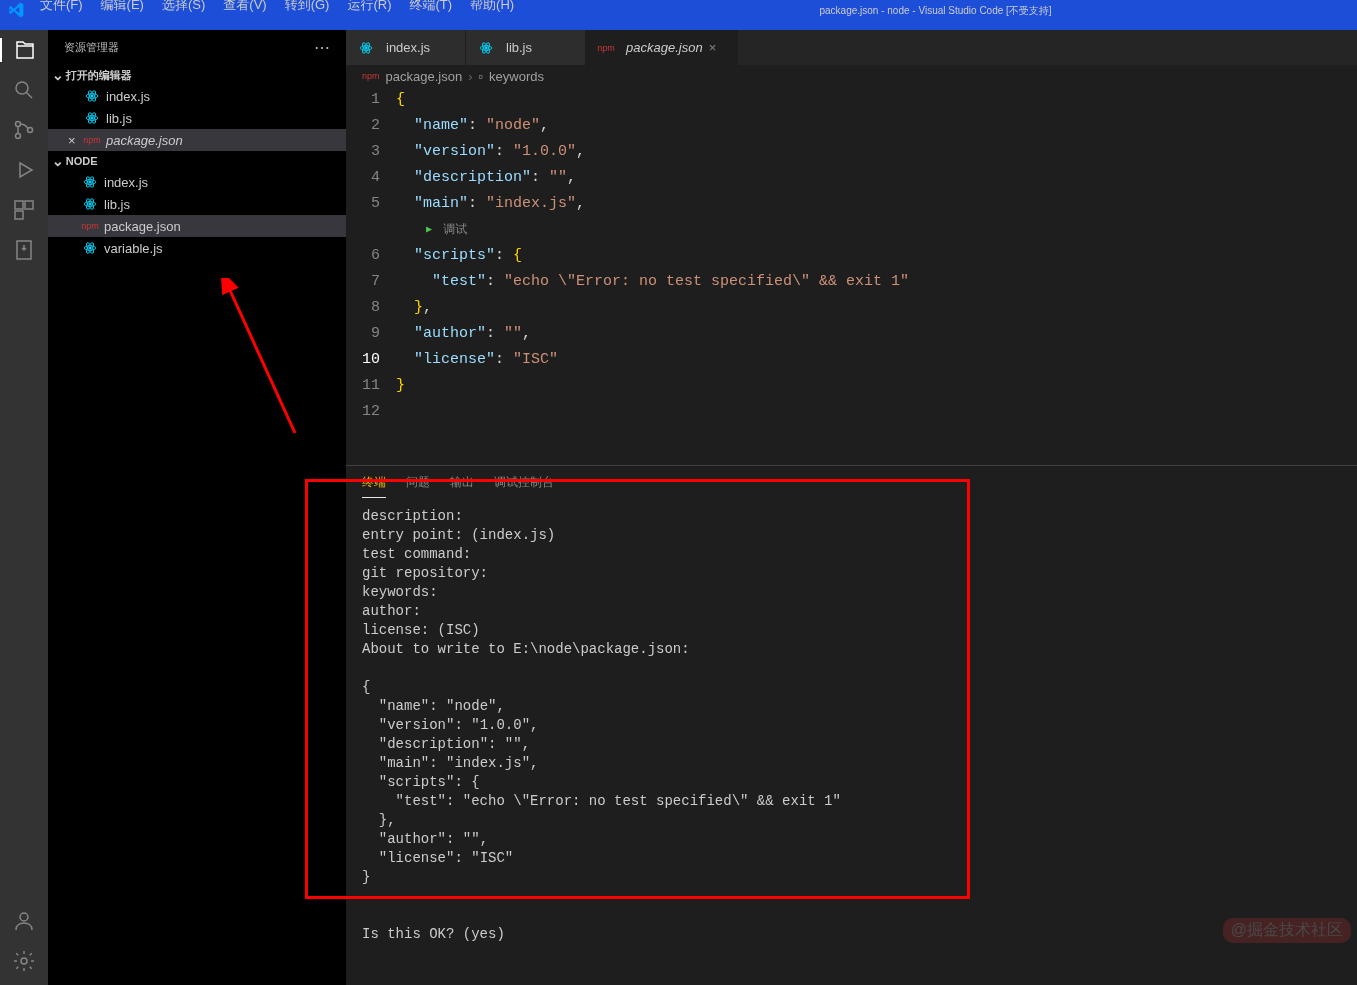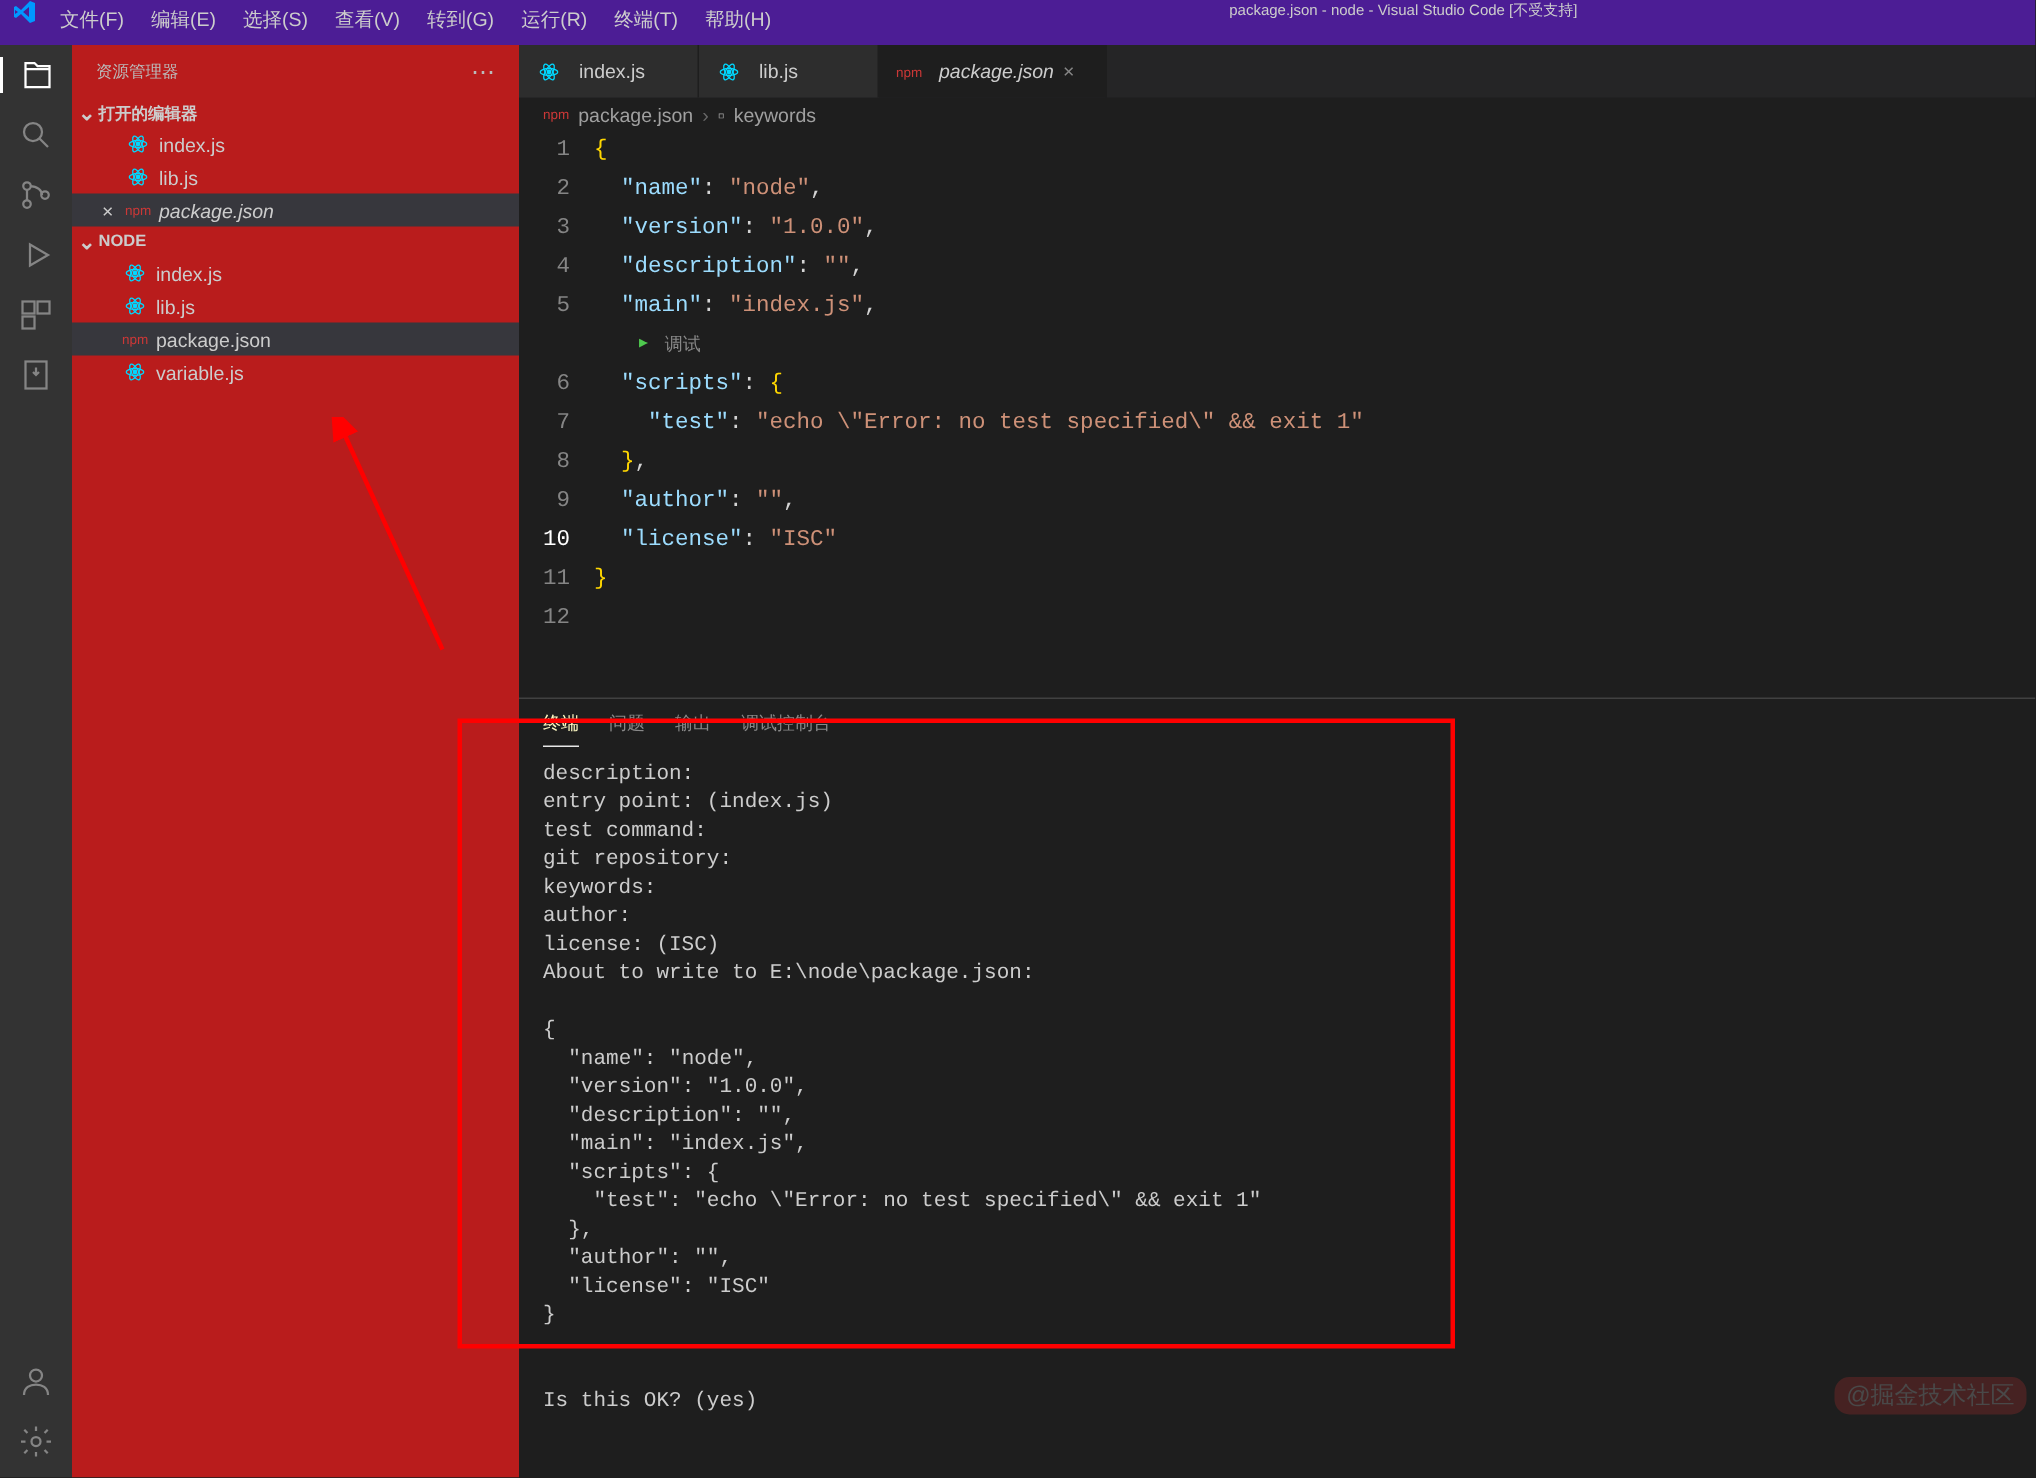--- a/index.html
+++ b/index.html
@@ -1,27 +1,27 @@
 <!DOCTYPE html>
 <html><head>
 <meta charset="utf-8">
 <style>
 * { margin:0; padding:0; box-sizing:border-box; }
 body { font-family:"Segoe UI",-apple-system,sans-serif; background:#1e1e1e; color:#cccccc; width:1357px; height:985px; overflow:hidden; font-size:13px; }
-.title-bar { height:30px; background:#4c1d95; display:flex; align-items:flex-start; padding:0 8px; }
+.title-bar { height:30px; background:#1d4ed8; display:flex; align-items:flex-end; padding:12px 8px; }
 .logo { width:16px; height:16px; margin-right:8px; }
 .menu-bar { display:flex; gap:2px; }
 .menu-item { padding:4px 8px; cursor:pointer; border-radius:4px; }
 .title-center { flex:1; text-align:center; color:#cccccc; font-size:10px; }
 .main { display:flex; height:calc(100% - 30px); }
 .activity-bar { width:48px; background:#333333; display:flex; flex-direction:column; align-items:center; padding-top:8px; gap:16px; }
 .activity-icon { width:24px; height:24px; display:flex; align-items:center; justify-content:center; color:#858585; cursor:pointer; }
 .activity-icon.active { color:#ffffff; border-left:2px solid #fff; width:48px; }
 .activity-bottom { margin-top:auto; margin-bottom:12px; display:flex; flex-direction:column; gap:16px; align-items:center; }
-.sidebar { width:298px; background:#b91c1c; display:flex; flex-direction:column; }
+.sidebar { width:298px; background:#000000; display:flex; flex-direction:column; }
 .sidebar-header { height:35px; display:flex; align-items:center; padding:0 16px; justify-content:space-between; color:#bbbbbb; font-size:11px; }
 .sidebar-section { display:flex; flex-direction:column; }
 .section-header { display:flex; align-items:center; padding:2px 4px; font-size:11px; font-weight:bold; color:#cccccc; cursor:pointer; }
 .chev { margin-right:2px; font-size:14px; }
 .file-item { display:flex; align-items:center; padding:2px 0 2px 28px; cursor:pointer; height:22px; }
 .file-item.active { background:#37373d; }
 .file-item.nested { padding-left:34px; }
 .file-item.open-editor { padding-left:20px; }
 .close-x { width:16px; opacity:0; }
 .file-item.open-editor.active .close-x { opacity:1; }
@@ -43,21 +43,21 @@
 .code { flex:1; white-space:pre; position:relative; }
 .br { color:#ffd700; }
 .key { color:#9cdcfe; }
 .str { color:#ce9178; }
 .pun { color:#d4d4d4; }
 .debug-lens { color:#888; font-size:12px; padding-left:30px; display:flex; align-items:center; gap:4px; }
 .debug-lens .play { color:#4ec94e; font-size:10px; }
 .panel { height:520px; border-top:1px solid #414141; display:flex; flex-direction:column; }
 .panel-tabs { height:33px; display:flex; gap:20px; padding:0 16px; align-items:center; font-size:12px; color:#888; }
 .panel-tab { padding:6px 0; cursor:pointer; }
-.panel-tab.active { color:#fef9c3; border-bottom:1px solid #e7e7e7; }
+.panel-tab.active { color:#eab308; border-bottom:1px solid #e7e7e7; }
 .terminal { flex:1; padding:8px 16px; font-family:"Consolas","Courier New",monospace; font-size:14px; line-height:19px; color:#cccccc; white-space:pre-wrap; position:relative; }
 .red-box { position:absolute; border:3px solid #ff0000; pointer-events:none; }
 .arrow-annotation { position:absolute; pointer-events:none; }
 .more-dots { font-size:16px; }
 .watermark { position:absolute; right:6px; bottom:42px; font-size:16px; color:#666; background:rgba(200,50,50,0.4); border-radius:10px; padding:2px 8px; opacity:0.6; }
 </style>
 </head>
 <body>
 
 <div class="title-bar">

